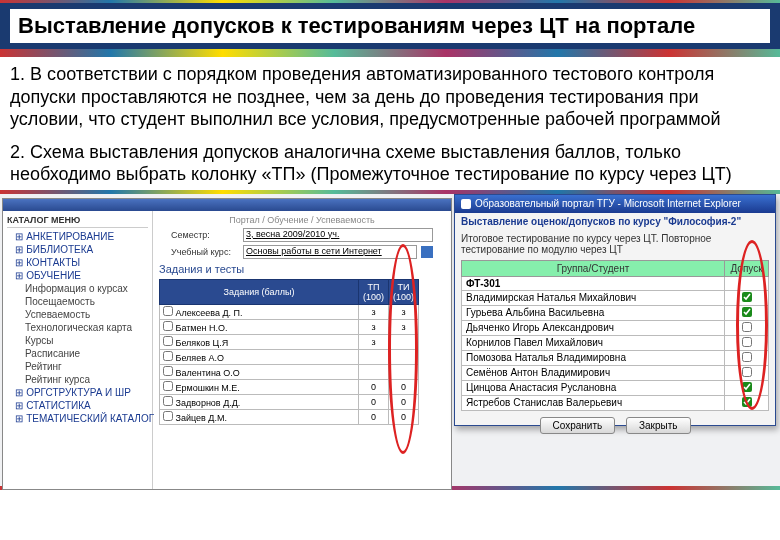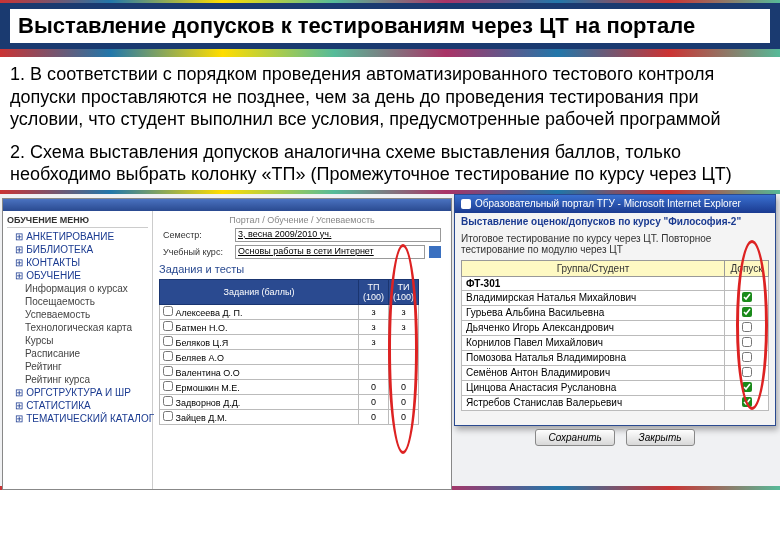--- a/index.html
+++ b/index.html
@@ -60,21 +60,21 @@
   }
   .sidebar-hdr { font-size: 9px; font-weight: bold; color: #333; border-bottom: 1px solid #ccc; padding-bottom: 2px; margin-bottom: 2px; filter: blur(0.6px); }
   .sidebar-item { font-size: 10px; color: #1a3a90; padding: 1px 0 1px 8px; filter: blur(0.6px); white-space: nowrap; }
   .sidebar-item.sub { padding-left: 18px; color: #444; }
   .content {
     flex: 1;
     padding: 4px 6px;
     background: #fff;
   }
   .crumb { font-size: 9px; color: #888; filter: blur(0.6px); text-align: center; }
-  .form-row { display: flex; align-items: center; gap: 4px; margin: 3px 4px; }
+  .form-row { display: flex; align-items: center; gap: 4px; margin: 3px 12px; }
   .form-row label { font-size: 9px; color: #333; width: 68px; filter: blur(0.5px); }
   .form-row .sel { flex:1; height: 14px; border: 1px solid #999; font-size: 9px; padding: 0 2px; background: #fff; filter: blur(0.5px); text-decoration: underline; }
   .sec-title { font-size: 11px; color: #2a4a90; margin: 4px 0; filter: blur(0.4px); }
   .grid { border-collapse: collapse; width: 260px; font-size: 9px; }
   .grid th { background: #2a4a90; color: #fff; font-weight: normal; padding: 2px 4px; border: 1px solid #1a3570; text-align: center; }
   .grid td { border: 1px solid #bbb; padding: 1px 3px; background: #fff; filter: blur(0.5px); }
   .grid td.tp { width: 26px; text-align: center; }
   input[type=checkbox] { width: 10px; height: 10px; margin:0; }
   .col-th1 { width: auto; }
   .col-th2, .col-th3 { width: 30px; }
@@ -86,26 +86,26 @@
     border: 1px solid #2a4a90;
     background: #f4f4f4;
     font-size: 10px;
     box-shadow: 2px 4px 6px rgba(0,0,0,.3);
   }
   .ietitle { height: 18px; background: linear-gradient(#3a70d0,#1a3a90); color: #fff; font-size: 10px; padding: 2px 6px; display:flex; align-items:center; gap:4px; filter: blur(0.4px);}
   .ietitle .ic { width:10px; height:10px; background:#fff; border-radius:2px; }
   .iewin .subhdr { padding: 3px 6px; font-size: 10px; color: #333; filter: blur(0.5px); }
   .iewin .subhdr b { color: #1a3a90; }
   .gtable { margin: 2px 6px; border-collapse: collapse; width: calc(100% - 12px); font-size: 10px; }
-  .gtable th { background: #fef9c3; border:1px solid #999; padding: 2px 4px; font-weight: normal; color:#333; }
+  .gtable th { background: #86efac; border:1px solid #999; padding: 2px 4px; font-weight: normal; color:#333; }
   .gtable td { border:1px solid #bbb; padding: 1px 4px; background:#fff; filter: blur(0.6px); }
   .gtable td.ck { width: 30px; text-align:center; }
   .gtable .ok { accent-color: #1a8a1a; }
   .btnrow { text-align:center; padding: 4px; }
-  .wbtn { background: linear-gradient(#fefefe,#d8d8d8); border:1px solid #888; border-radius:3px; font-size:10px; padding: 2px 12px; margin: 12px 4px; filter: blur(0.4px); font-style: italic; }
+  .wbtn { background: linear-gradient(#fefefe,#d8d8d8); border:1px solid #888; border-radius:3px; font-size:10px; padding: 2px 12px; margin: 0 4px; filter: blur(0.4px); }
   
   .oval {
     position:absolute;
     border: 3px solid #d22;
     border-radius: 50%;
     pointer-events:none;
   }
 </style>
 </head>
 <body>
@@ -116,21 +116,21 @@
 
 <div class="body-text">1. В соответствии с порядком проведения автоматизированного тестового контроля допуски проставляются не позднее, чем за день до проведения тестирования при условии, что  студент выполнил все условия, предусмотренные рабочей программой</div>
 <div class="body-text">2. Схема выставления допусков аналогична схеме выставления баллов, только необходимо выбрать колонку «ТП» (Промежуточное тестирование по курсу через ЦТ)</div>
 
 <div class="screens">
 
   <div class="portal">
     <div class="topbar"></div>
     <div class="portal-cols">
       <div class="sidebar">
-        <div class="sidebar-hdr">ОБУЧЕНИЕ МЕНЮ</div>
+        <div class="sidebar-hdr">КАТАЛОГ МЕНЮ</div>
         <div id="sb1">
             <div class="sidebar-item">⊞ АНКЕТИРОВАНИЕ</div>
             <div class="sidebar-item">⊞ БИБЛИОТЕКА</div>
             <div class="sidebar-item">⊞ КОНТАКТЫ</div>
             <div class="sidebar-item">⊞ ОБУЧЕНИЕ</div>
           </div>
         <div id="sb2">
             <div class="sidebar-item sub">Информация о курсах</div>
             <div class="sidebar-item sub">Посещаемость</div>
             <div class="sidebar-item sub">Успеваемость</div>

